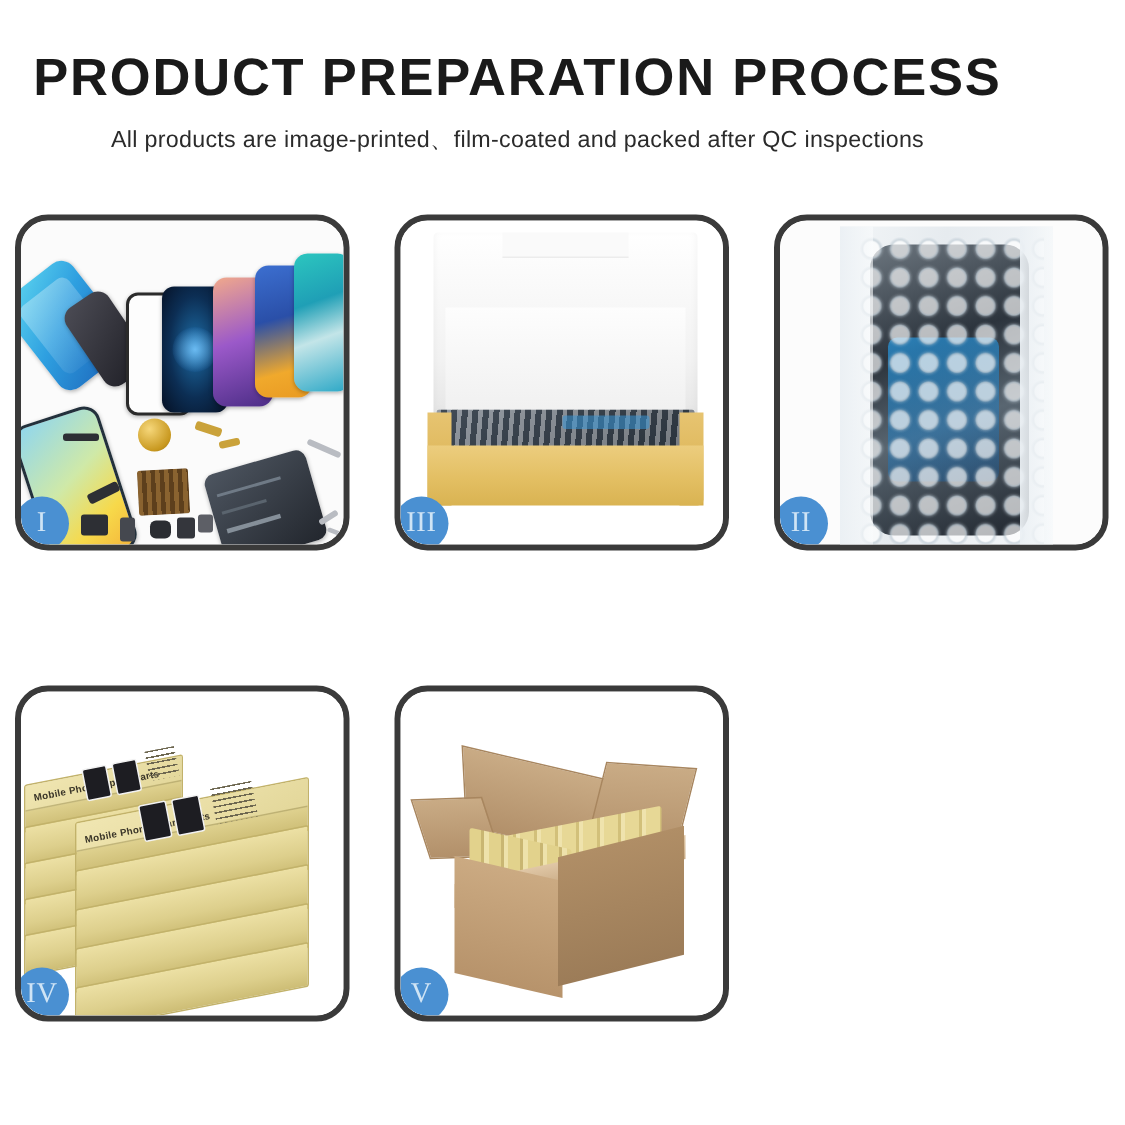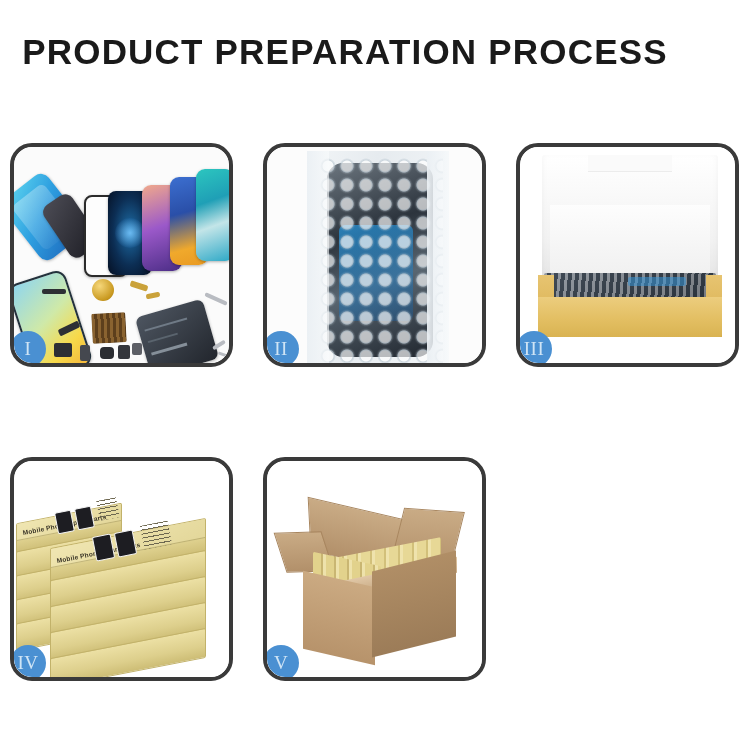--- a/index.html
+++ b/index.html
@@ -354,20 +354,21 @@
     transform: rotate(-8deg);
   }
 </style>
 </head>
 <body>
 
 <div class="page">
 
   <div class="header">
     <h1 class="title">PRODUCT PREPARATION PROCESS</h1>
+    <p class="subtitle">All products are image-printed、film-coated and packed after QC inspections</p>
   </div>
 
   <div class="grid">
 
     <div class="panel">
       <div class="panel-inner">
         <div class="scene-parts">
           <div class="ph ph-a"></div>
           <div class="ph ph-b"></div>
           <div class="ph ph-white"></div>
@@ -391,43 +392,43 @@
           <div class="chip silver" style="left:190px;top:150px;width:24px;height:4px;transform:rotate(24deg);"></div>
           <div class="chip silver" style="left:198px;top:196px;width:14px;height:4px;transform:rotate(-32deg);"></div>
           <div class="chip silver" style="left:204px;top:206px;width:10px;height:3px;transform:rotate(20deg);"></div>
         </div>
         <div class="badge">I</div>
       </div>
     </div>
 
     <div class="panel">
       <div class="panel-inner">
+        <div class="scene-mailer">
+          <div class="mailer-lid"></div>
+          <div class="mailer-foam"></div>
+          <div class="mailer-inner"></div>
+          <div class="mailer-side-l"></div>
+          <div class="mailer-side-r"></div>
+          <div class="mailer-front"></div>
+        </div>
+        <div class="badge">III</div>
+      </div>
+    </div>
+
+    <div class="panel">
+      <div class="panel-inner">
         <div class="scene-bubble">
           <div class="bubble-sheet"></div>
           <div class="bubble-pack"></div>
           <div class="bubbles"></div>
           <div class="bubbles2"></div>
           <div class="seal-l"></div>
           <div class="seal-r"></div>
         </div>
         <div class="badge">II</div>
-      </div>
-    </div>
-
-    <div class="panel">
-      <div class="panel-inner">
-        <div class="scene-mailer">
-          <div class="mailer-lid"></div>
-          <div class="mailer-foam"></div>
-          <div class="mailer-inner"></div>
-          <div class="mailer-side-l"></div>
-          <div class="mailer-side-r"></div>
-          <div class="mailer-front"></div>
-        </div>
-        <div class="badge">III</div>
       </div>
     </div>
 
     <div class="panel">
       <div class="panel-inner">
         <div class="scene-stack">
 
           <div class="sbox" style="left:2px;top:52px;width:104px;height:30px;transform:skewY(-11deg);">
               <div class="lid"></div>
             </div>

